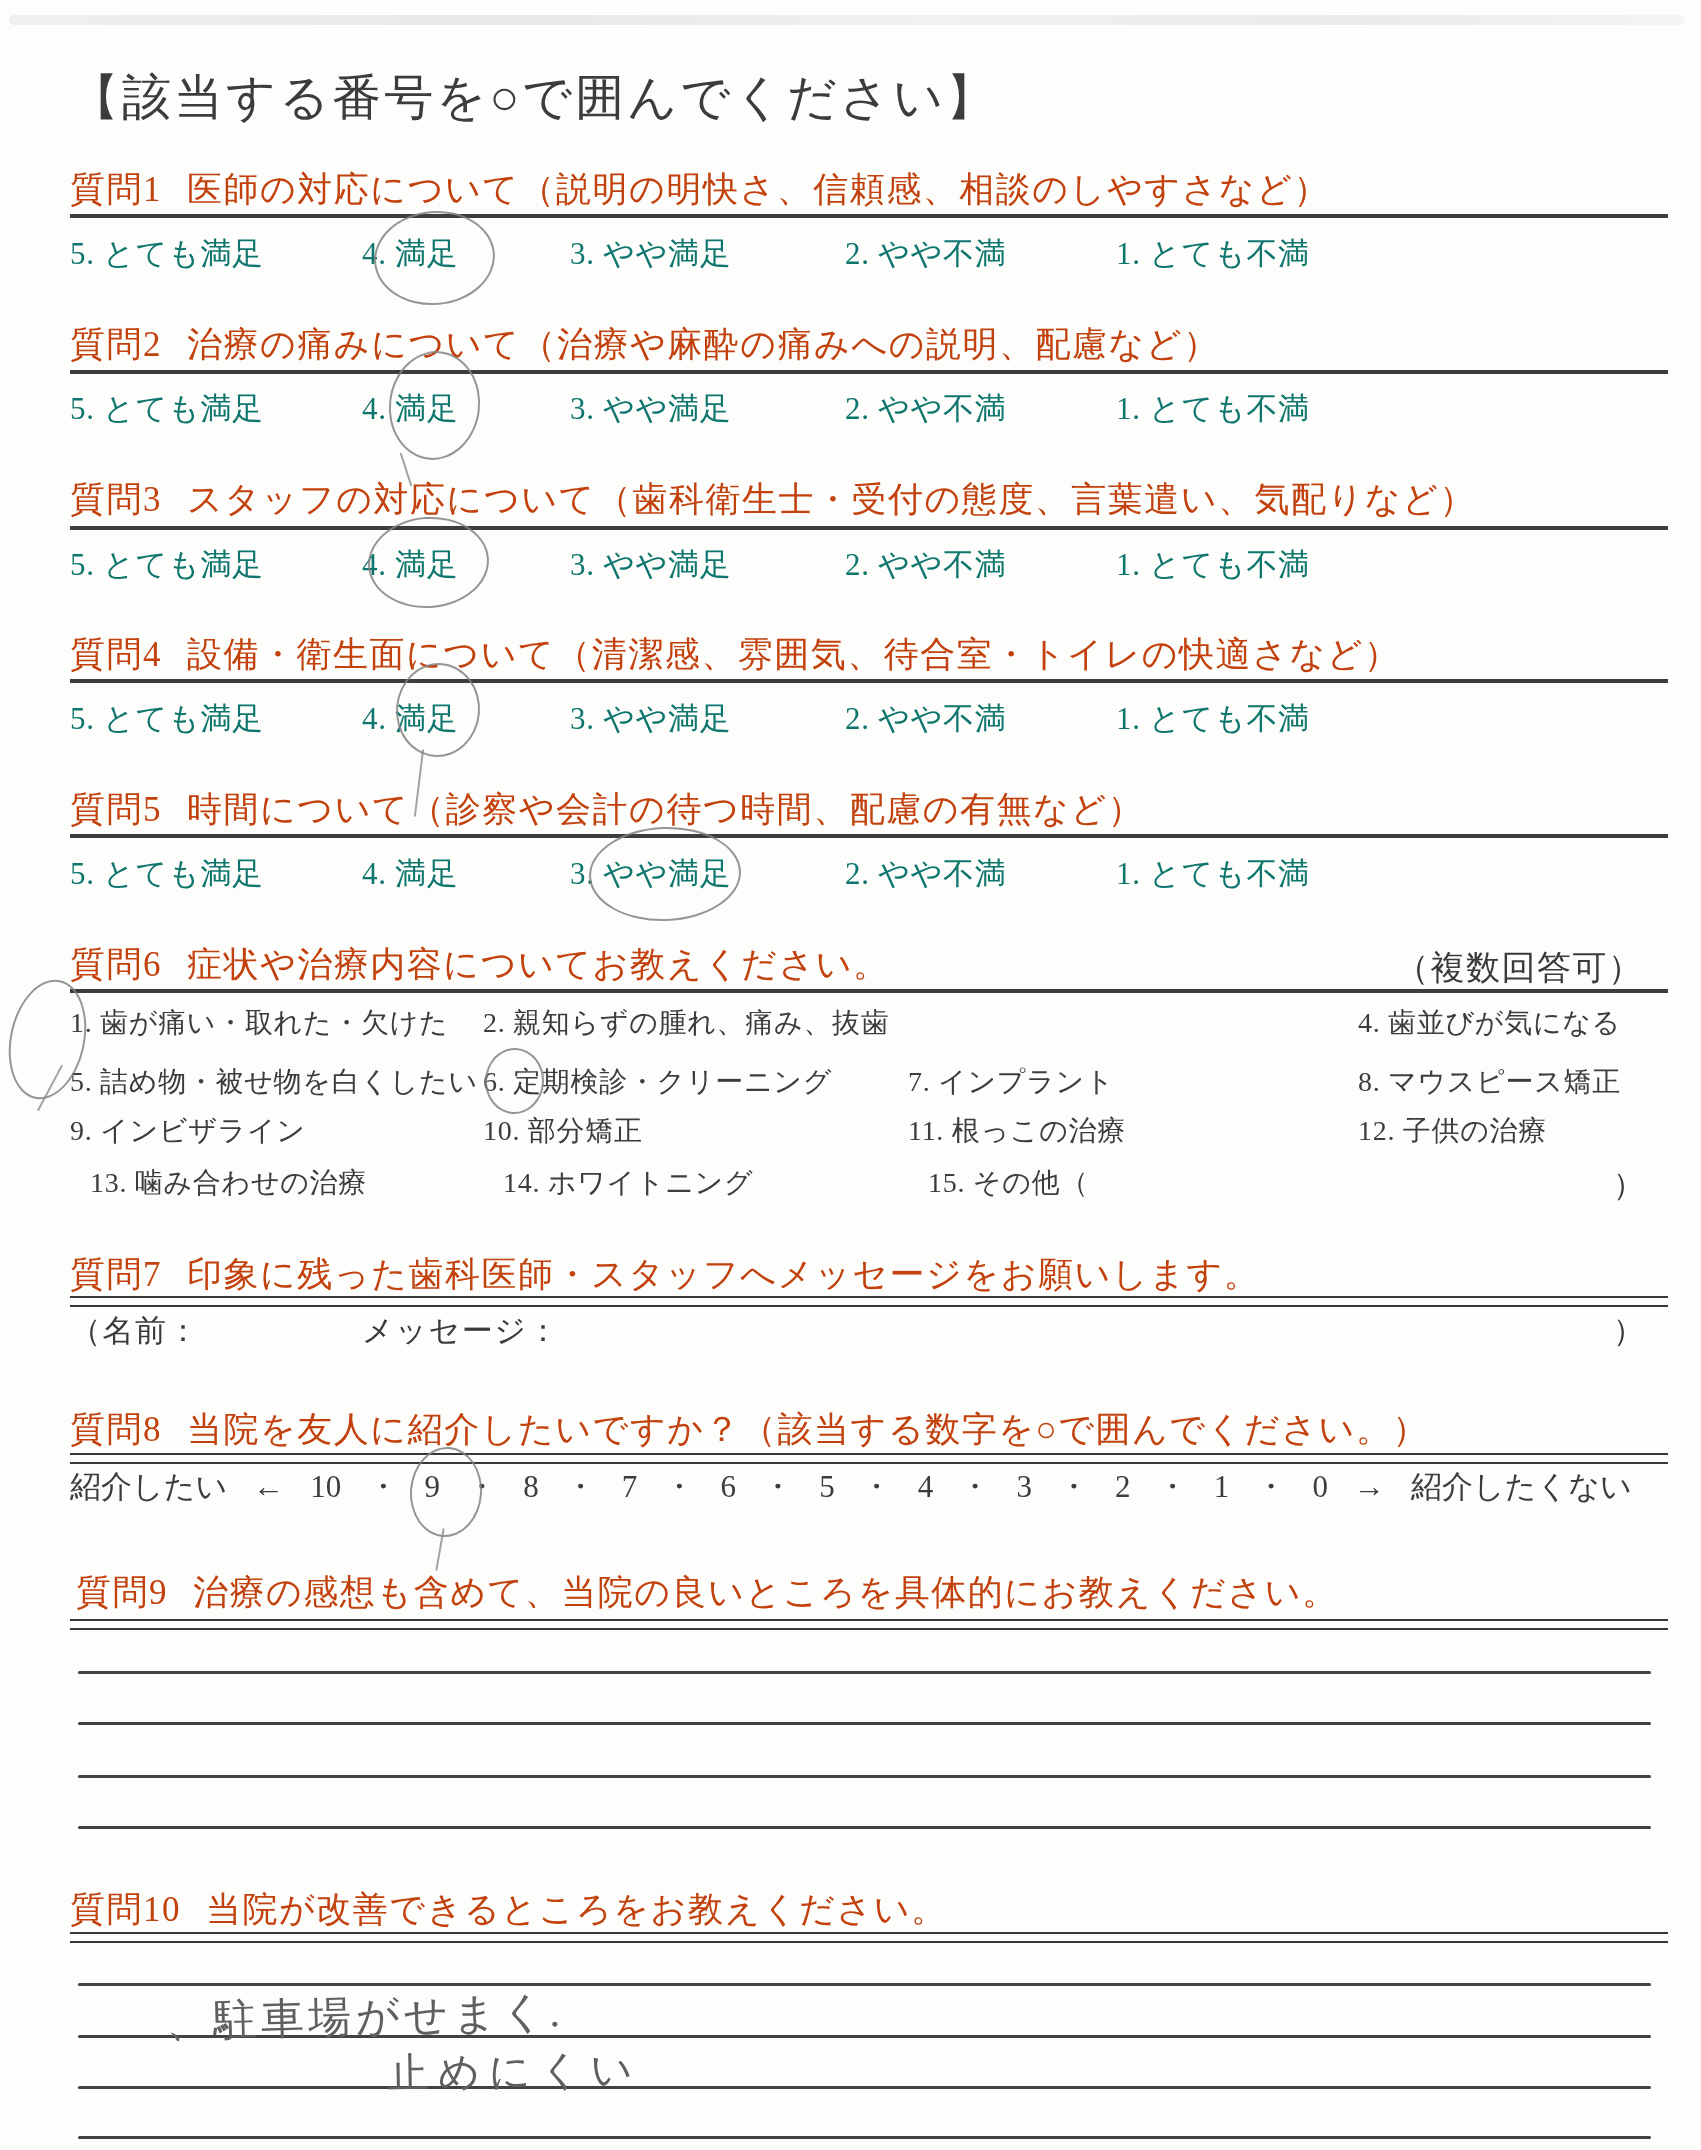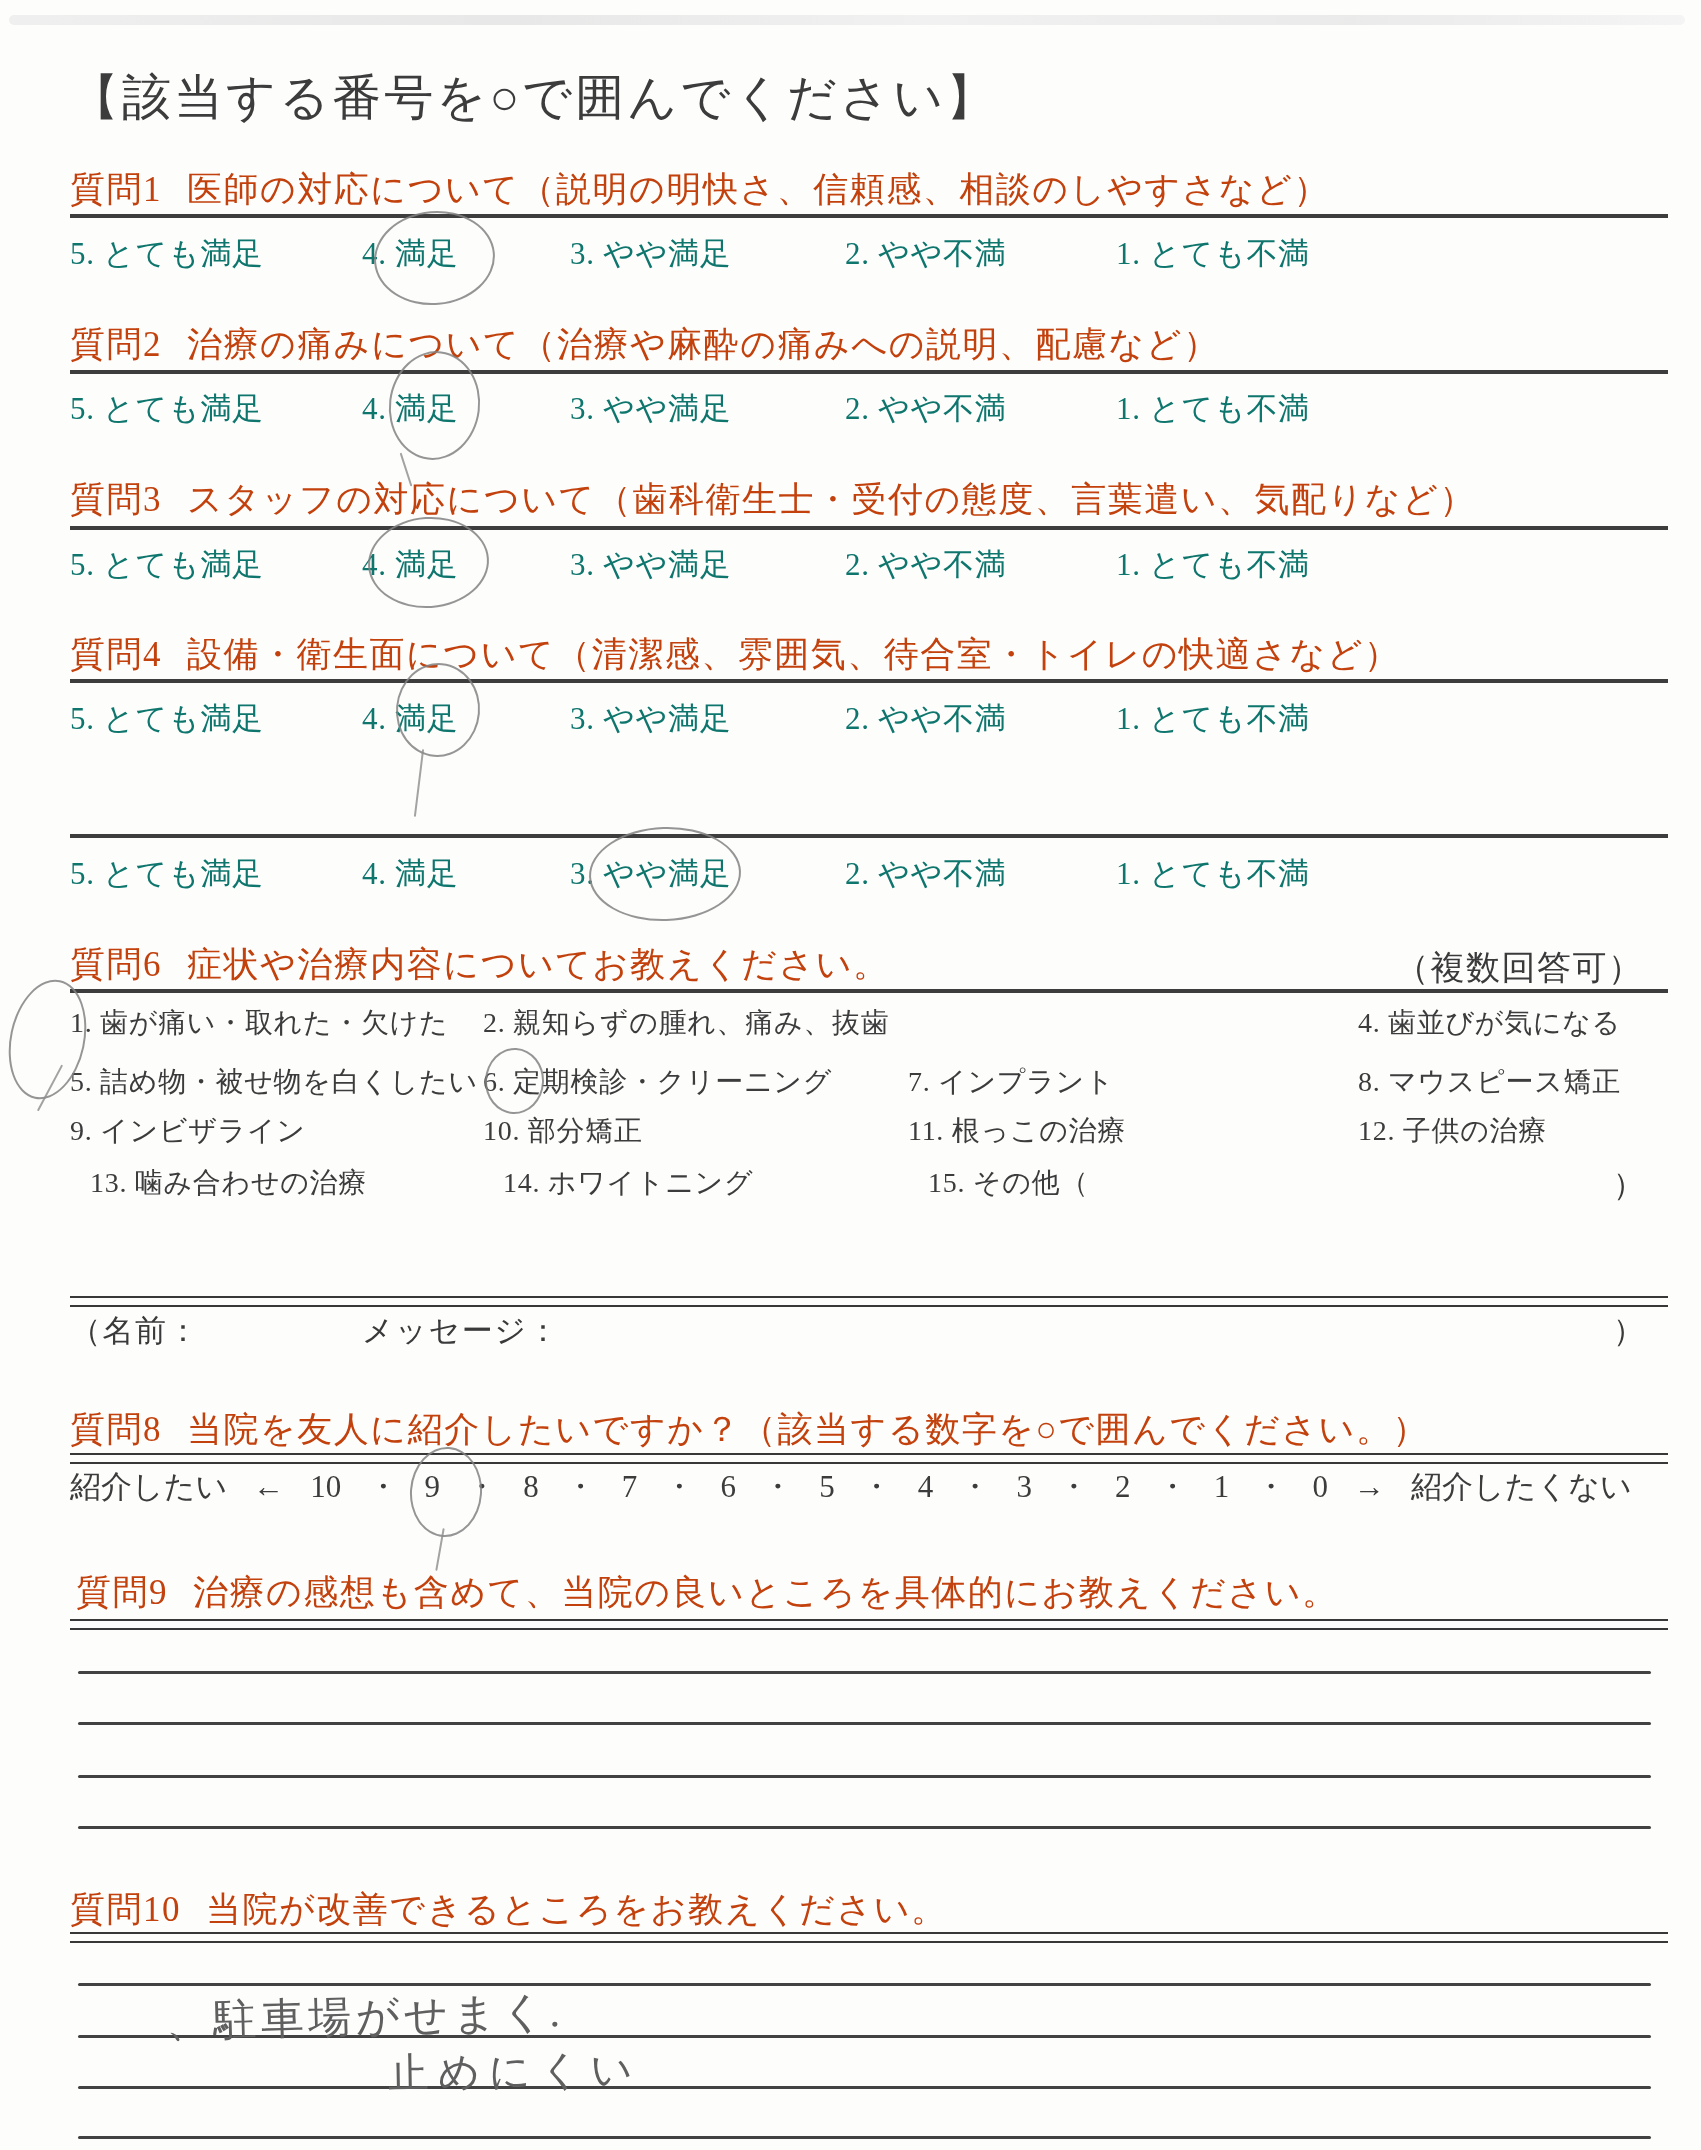--- a/index.html
+++ b/index.html
@@ -85,20 +85,23 @@
   <div class="optrow" style="top:698px;">
     <span class="opt o1">5. とても満足</span>
     <span class="opt o2">4. 満足</span>
     <span class="opt o3">3. やや満足</span>
     <span class="opt o4">2. やや不満</span>
     <span class="opt o5">1. とても不満</span>
   </div>
   <div class="circle" style="left:396px;top:663px;width:80px;height:90px;transform:rotate(5deg);"></div>
   <div class="tail" style="left:418px;top:749px;height:68px;transform:rotate(7deg);"></div>
 
+  <div class="abs qtitle" style="left:70px;top:786px;">
+    <span class="qlabel">質問5</span><span>時間について（診察や会計の待つ時間、配慮の有無など）</span>
+  </div>
   <div class="sep" style="top:834px;"></div>
   <div class="optrow" style="top:853px;">
     <span class="opt o1">5. とても満足</span>
     <span class="opt o2">4. 満足</span>
     <span class="opt o3">3. やや満足</span>
     <span class="opt o4">2. やや不満</span>
     <span class="opt o5">1. とても不満</span>
   </div>
   <div class="circle" style="left:589px;top:827px;width:148px;height:90px;transform:rotate(-2deg);"></div>
 
@@ -127,20 +130,23 @@
   <div class="q6row" style="top:1164px;margin-left:20px;">
     <span class="opt c1">13. 噛み合わせの治療</span>
     <span class="opt c2">14. ホワイトニング</span>
     <span class="opt c3">15. その他（</span>
   </div>
   <div class="abs" style="left:1613px;top:1164px;font-size:31px;">）</div>
   <div class="circle" style="left:10.3px;top:979px;width:71px;height:117px;transform:rotate(12deg);"></div>
   <div class="tail" style="left:49px;top:1062px;height:52px;transform:rotate(28deg);"></div>
   <div class="circle" style="left:485px;top:1048px;width:55px;height:62px;transform:rotate(3deg);"></div>
 
+  <div class="abs qtitle" style="left:70px;top:1251px;">
+    <span class="qlabel">質問7</span><span>印象に残った歯科医師・スタッフへメッセージをお願いします。</span>
+  </div>
   <div class="sepd" style="top:1296px;"></div>
   <div class="abs fields" style="left:70px;top:1310px;">（名前：</div>
   <div class="abs fields" style="left:362px;top:1310px;">メッセージ：</div>
   <div class="abs fields" style="left:1613px;top:1310px;">）</div>
 
   <div class="abs qtitle" style="left:70px;top:1406px;">
     <span class="qlabel">質問8</span><span>当院を友人に紹介したいですか？（該当する数字を○で囲んでください。）</span>
   </div>
   <div class="sepd" style="top:1453px;"></div>
   <div class="scale">

